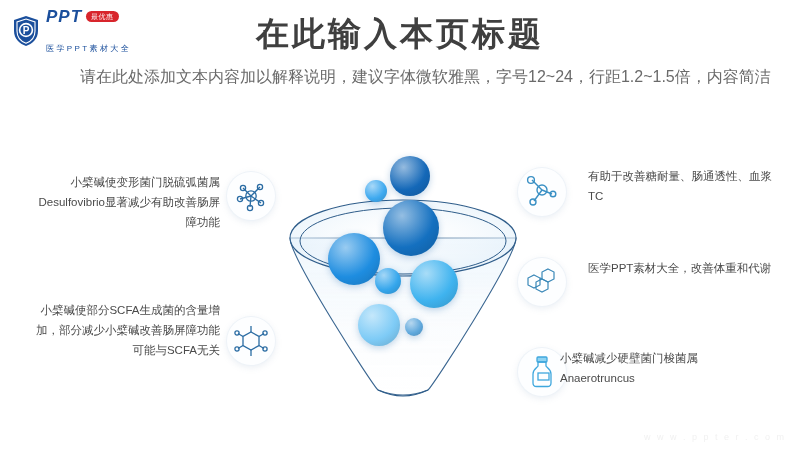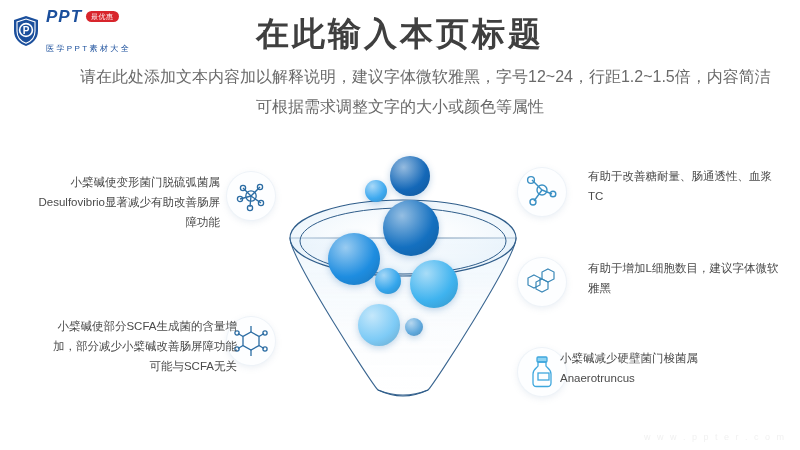--- a/index.html
+++ b/index.html
@@ -88,21 +88,20 @@
       <span class="logo-ppt">PPT</span>
       <span class="logo-badge">最优惠</span>
     </div>
     <div class="logo-sub">医学PPT素材大全</div>
   </div>
 </div>
 
 <div class="page-title">在此输入本页标题</div>
 <div class="page-subtitle">
   <div>请在此处添加文本内容加以解释说明，建议字体微软雅黑，字号12~24，行距1.2~1.5倍，内容简洁</div>
-  <div>可根据需求调整文字的大小或颜色等属性</div>
 </div>
 
 <div class="funnel-wrap">
   <svg class="funnel-svg" viewBox="0 0 250 290">
     <defs>
       <linearGradient id="coneFill" x1="0" y1="0" x2="0" y2="1">
         <stop offset="0%" stop-color="#eaf4fc" stop-opacity=".85"></stop>
         <stop offset="55%" stop-color="#f6fafd" stop-opacity=".6"></stop>
         <stop offset="100%" stop-color="#ffffff" stop-opacity=".3"></stop>
       </linearGradient>
@@ -159,21 +158,21 @@
         <line x1="25" y1="21.5" x2="30" y2="24.5"></line>
       <line x1="9" y1="12.5" x2="4" y2="9.5"></line>
         <line x1="9" y1="21.5" x2="4" y2="24.5"></line>
       <circle cx="31" cy="9" r="2.1"></circle>
         <circle cx="31" cy="25" r="2.1"></circle>
       <circle cx="3" cy="9" r="2.1"></circle>
         <circle cx="3" cy="25" r="2.1"></circle>
     </g>
   </svg>
 </div>
-<div class="tblock left" style="left:30px; top:316px; width:190px;margin-left:17px;">小檗碱使部分SCFA生成菌的含量增加，部分减少小檗碱改善肠屏障功能可能与SCFA无关</div>
+<div class="tblock left" style="left:30px; top:300px; width:190px;">小檗碱使部分SCFA生成菌的含量增加，部分减少小檗碱改善肠屏障功能可能与SCFA无关</div>
 
 <div class="icon-circle" style="left:518px; top:168px;">
   <svg width="34" height="34" viewBox="0 0 34 34">
     <g fill="none" stroke="#3a90c4" stroke-width="1.4">
       <line x1="17" y1="15" x2="7" y2="5"></line>
         <line x1="17" y1="15" x2="27" y2="19"></line>
       <line x1="17" y1="15" x2="9" y2="26"></line>
       <circle cx="17" cy="15" r="5"></circle>
       <circle cx="6" cy="5" r="3.4"></circle>
         <circle cx="28" cy="19" r="2.8"></circle>
@@ -186,21 +185,21 @@
 <div class="icon-circle" style="left:518px; top:258px;">
   <svg width="36" height="34" viewBox="0 0 36 34">
     <g fill="none" stroke="#3a88b8" stroke-width="1.2">
       <polygon points="24,4 30,7 30,14 24,17 18,14 18,7"></polygon>
       <polygon points="18,14 24,17 24,24 18,27 12,24 12,17"></polygon>
       <polygon points="10,10 16,13 16,20 10,23 4,20 4,13"></polygon>
       <line x1="18" y1="14" x2="16" y2="13"></line>
     </g>
   </svg>
 </div>
-<div class="tblock right" style="left:588px; top:258px; width:192px;">有助于增加L细胞数目，建议字体微软雅黑</div>
+<div class="tblock right" style="left:588px; top:258px; width:192px;">医学PPT素材大全，改善体重和代谢</div>
 
 <div class="icon-circle" style="left:518px; top:348px;">
   <svg width="32" height="34" viewBox="0 0 32 34">
     <g fill="none" stroke="#3fa7dd" stroke-width="1.3">
       <rect x="11" y="2" width="10" height="5" rx="1" fill="#8fd3f2" stroke="#3fa7dd"></rect>
       <path d="M12 7 L12 11 C12 12 7 14 7 19 L7 28 C7 30 8.5 31.5 10.5 31.5 L21.5 31.5 C23.5 31.5 25 30 25 28 L25 19 C25 14 20 12 20 11 L20 7 Z"></path>
       <rect x="12" y="18" width="11" height="7"></rect>
     </g>
   </svg>
 </div>

